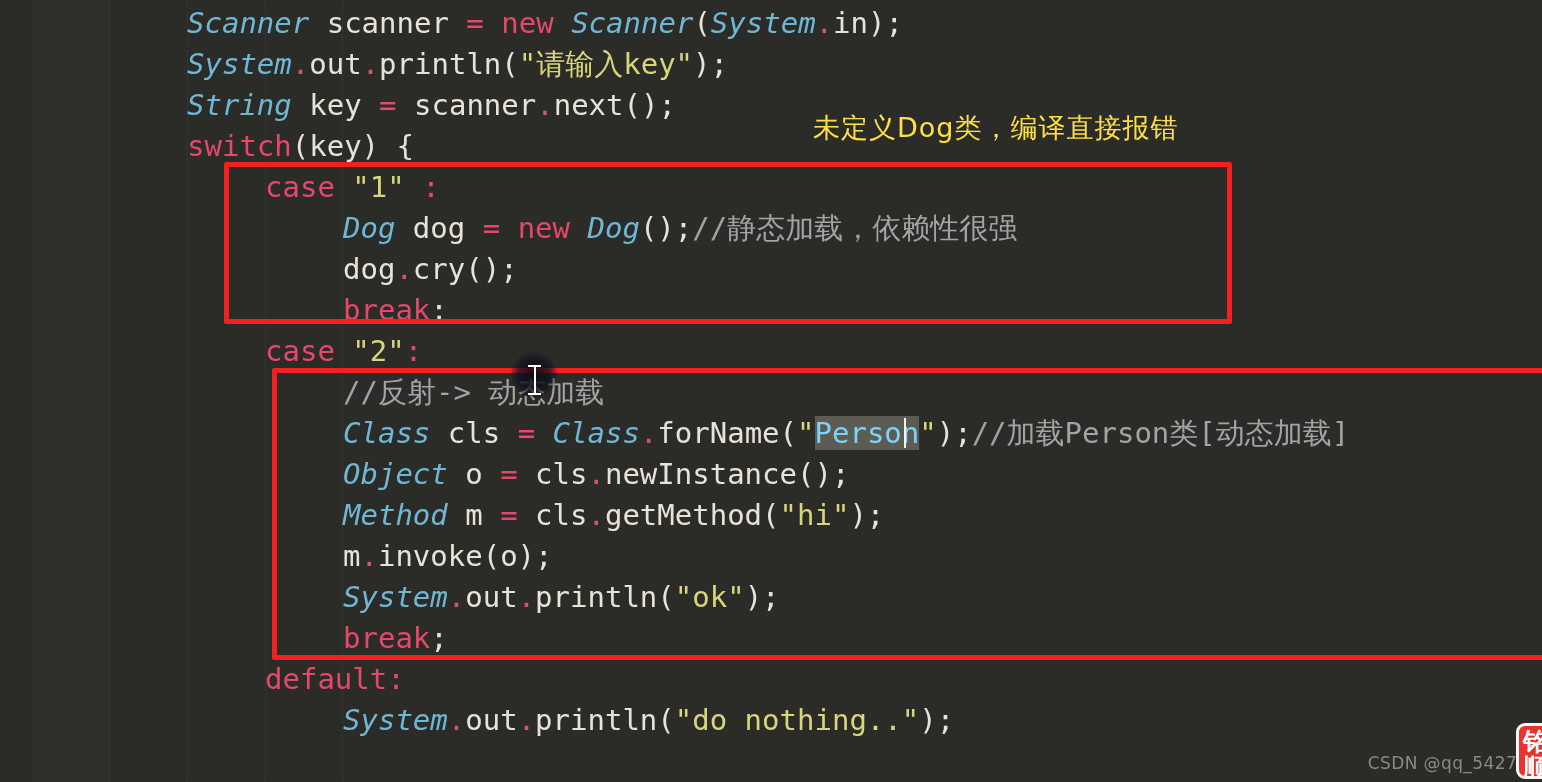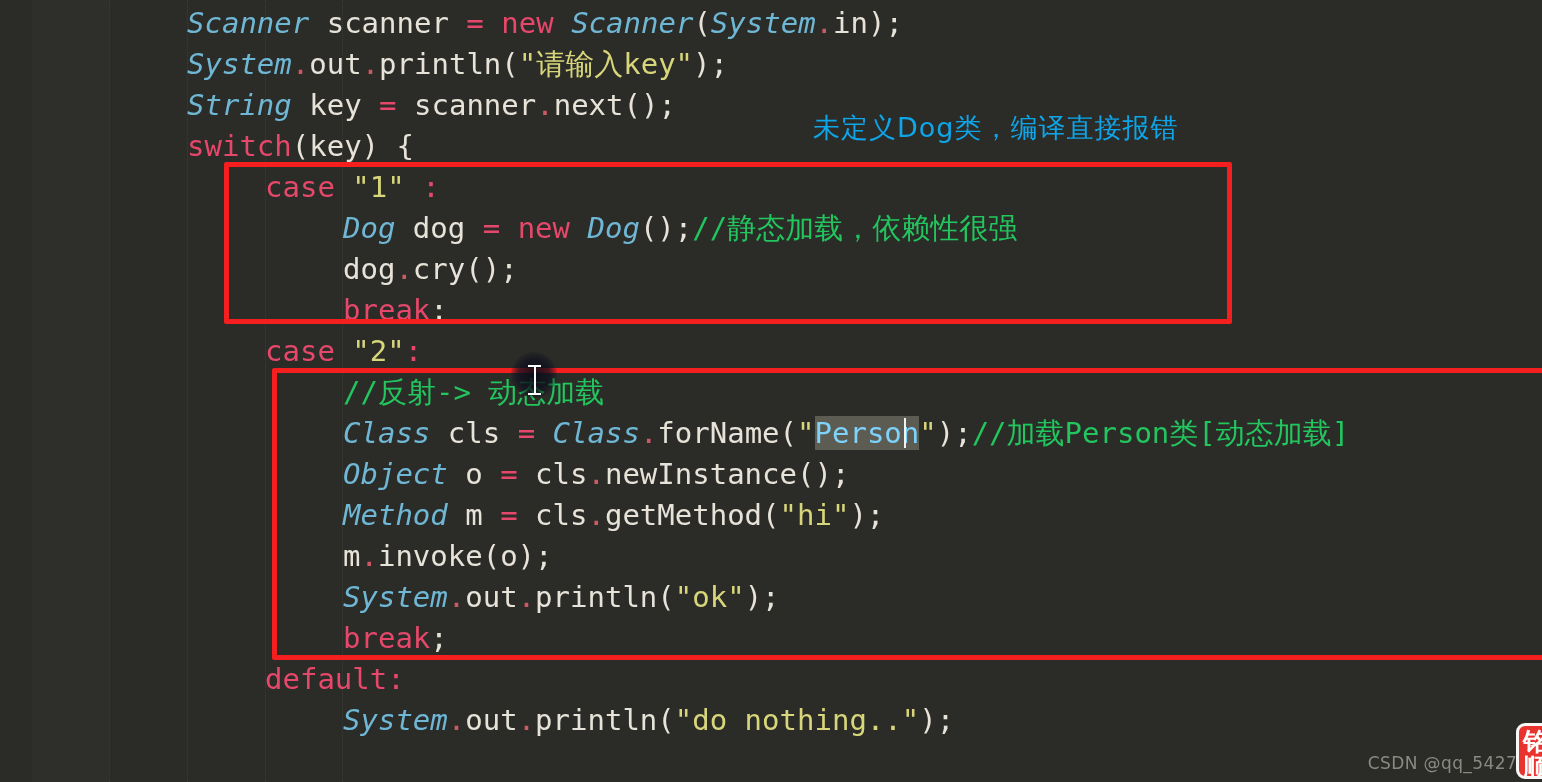--- a/index.html
+++ b/index.html
@@ -53,21 +53,21 @@
     white-space: pre;
   }
 
   
   .t-type    { color: #6fb7d4; font-style: italic; }
   .t-kw      { color: #e5486a; }
   .t-plain   { color: #e7e3d8; }
   .t-str     { color: #d8d67a; }
   .t-punct   { color: #e7e3d8; }
   .t-dot     { color: #cc5a63; }
-  .t-comment { color: #22c55e; }
+  .t-comment { color: #a3a3a3; }
   .t-op      { color: #e5486a; }
 
   
   .sel {
     background: #5c5c52;
     color: #7dd3fc;
     position: relative;
   }
   .caret-inline {
     position: absolute;
@@ -83,21 +83,21 @@
     position: absolute;
     border: 5px solid #f61f1f;
     border-radius: 2px;
     box-sizing: border-box;
     pointer-events: none;
   }
 
   
   .annot-red {
     position: absolute;
-    color: #0ea5e9;
+    color: #fde047;
     font-family: "DejaVu Sans", "Liberation Sans", sans-serif;
     font-size: 27px;
     letter-spacing: 1px;
     white-space: pre;
   }
 
   
   .click-halo {
     position: absolute;
     width: 46px;

